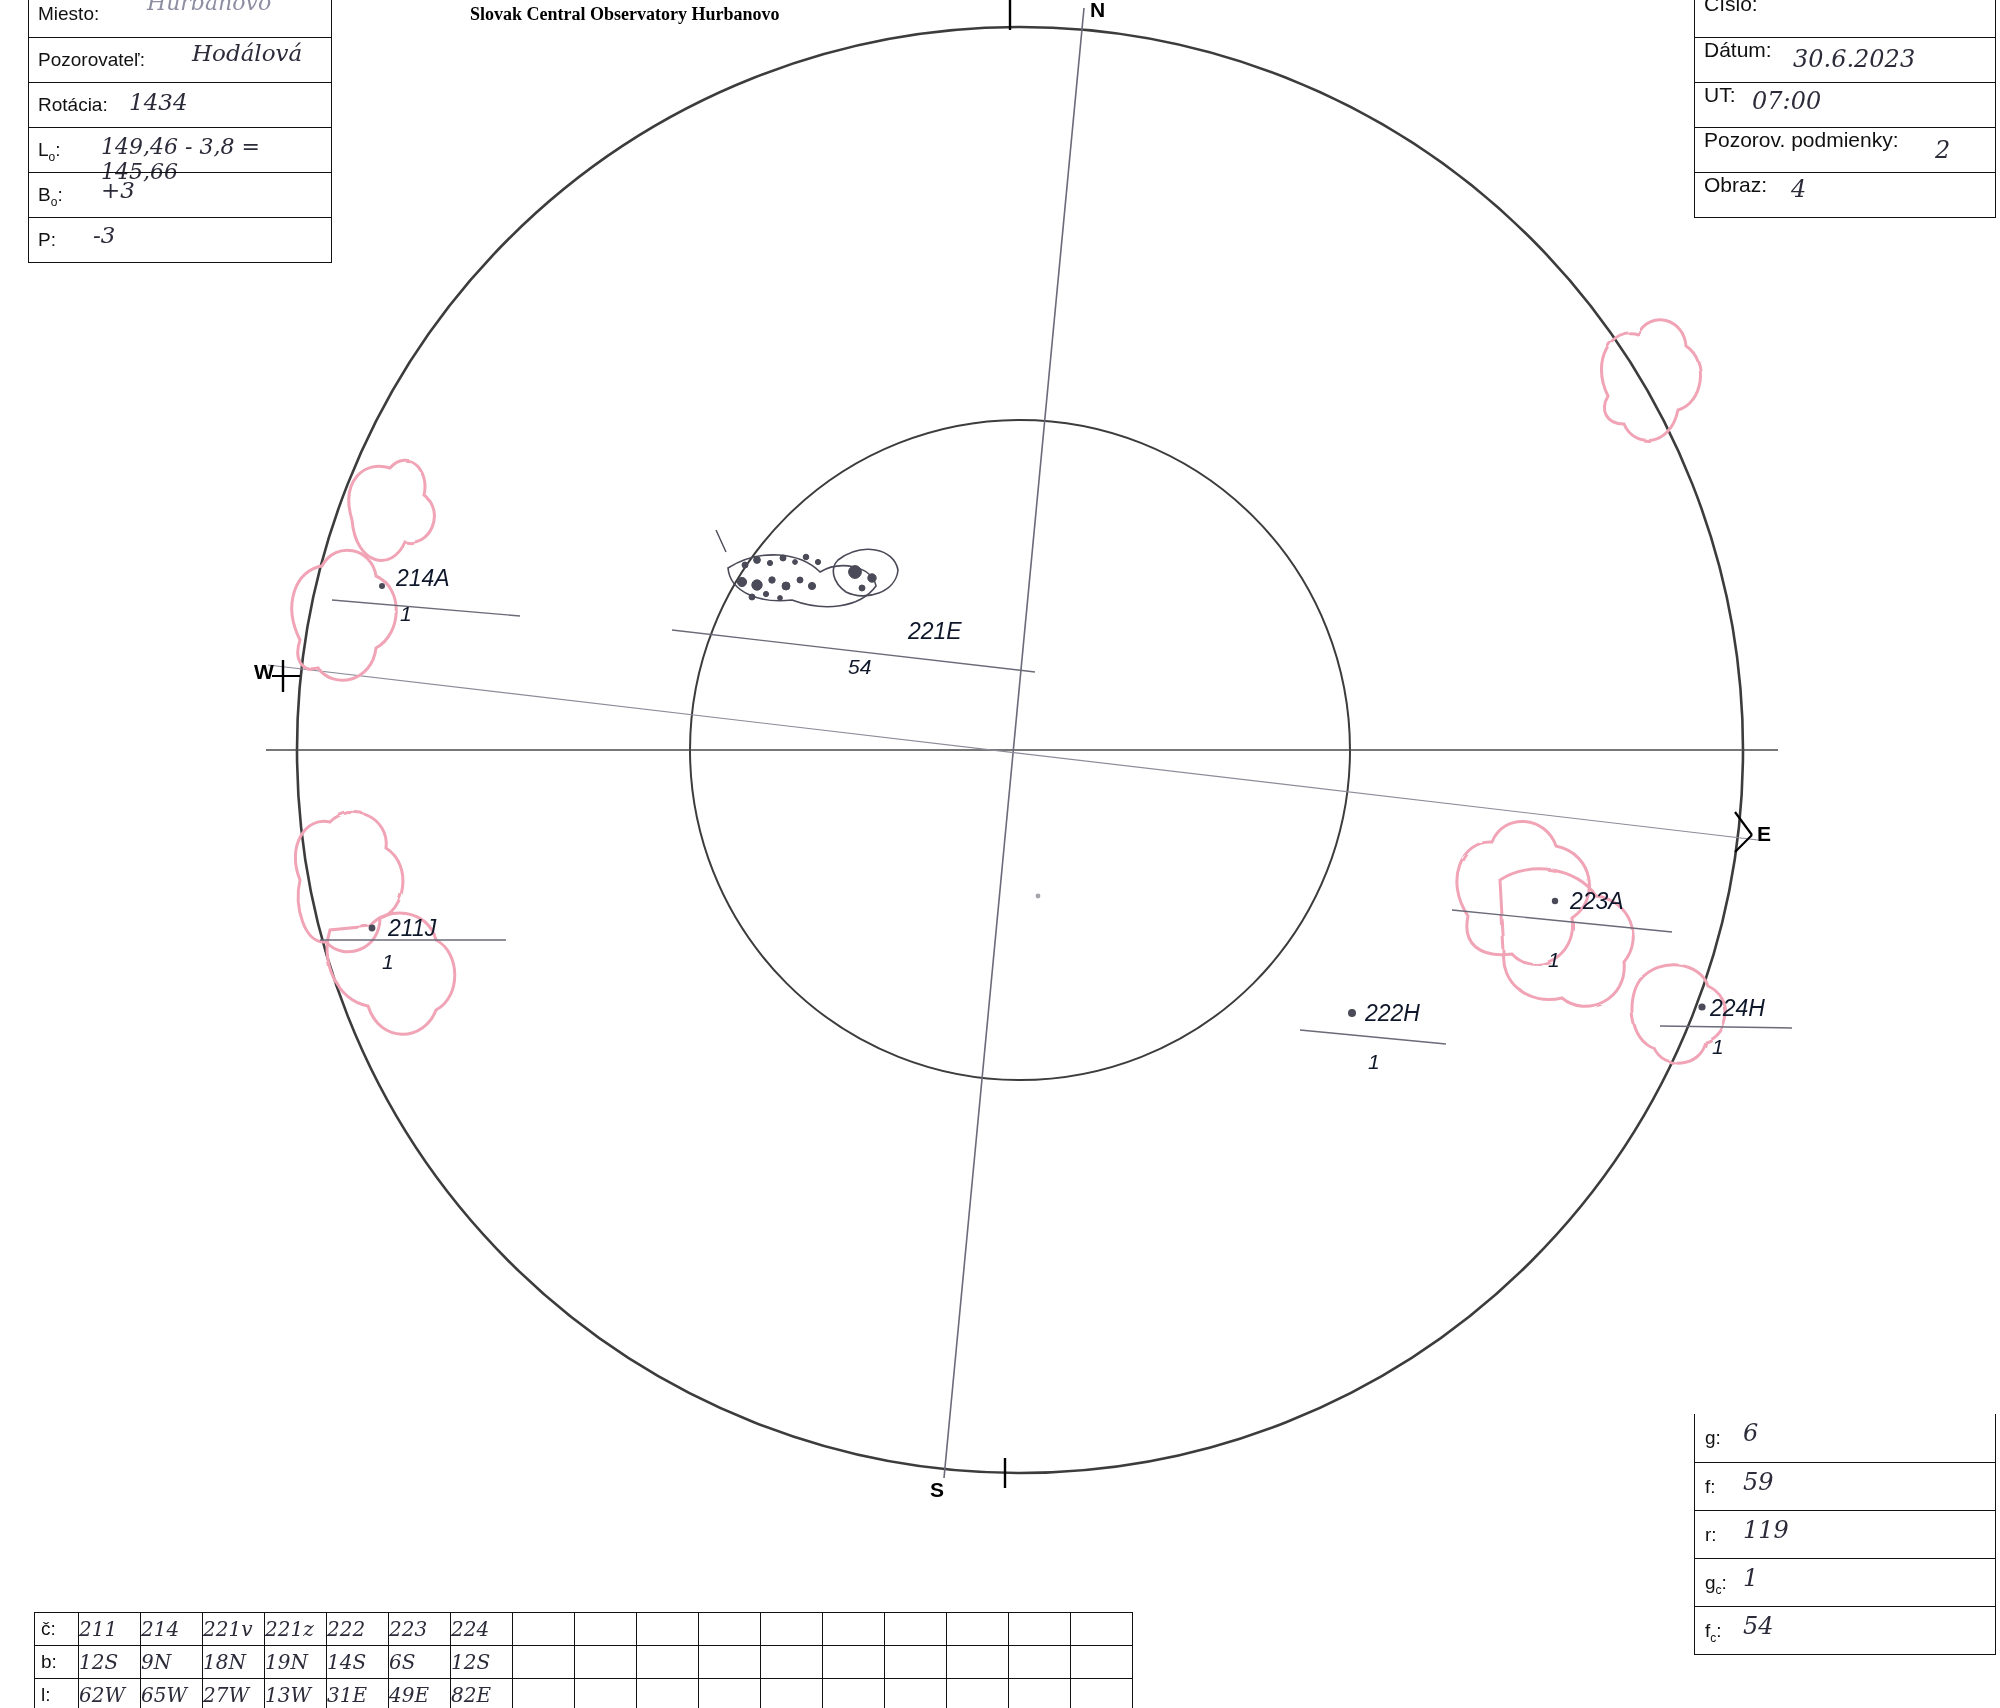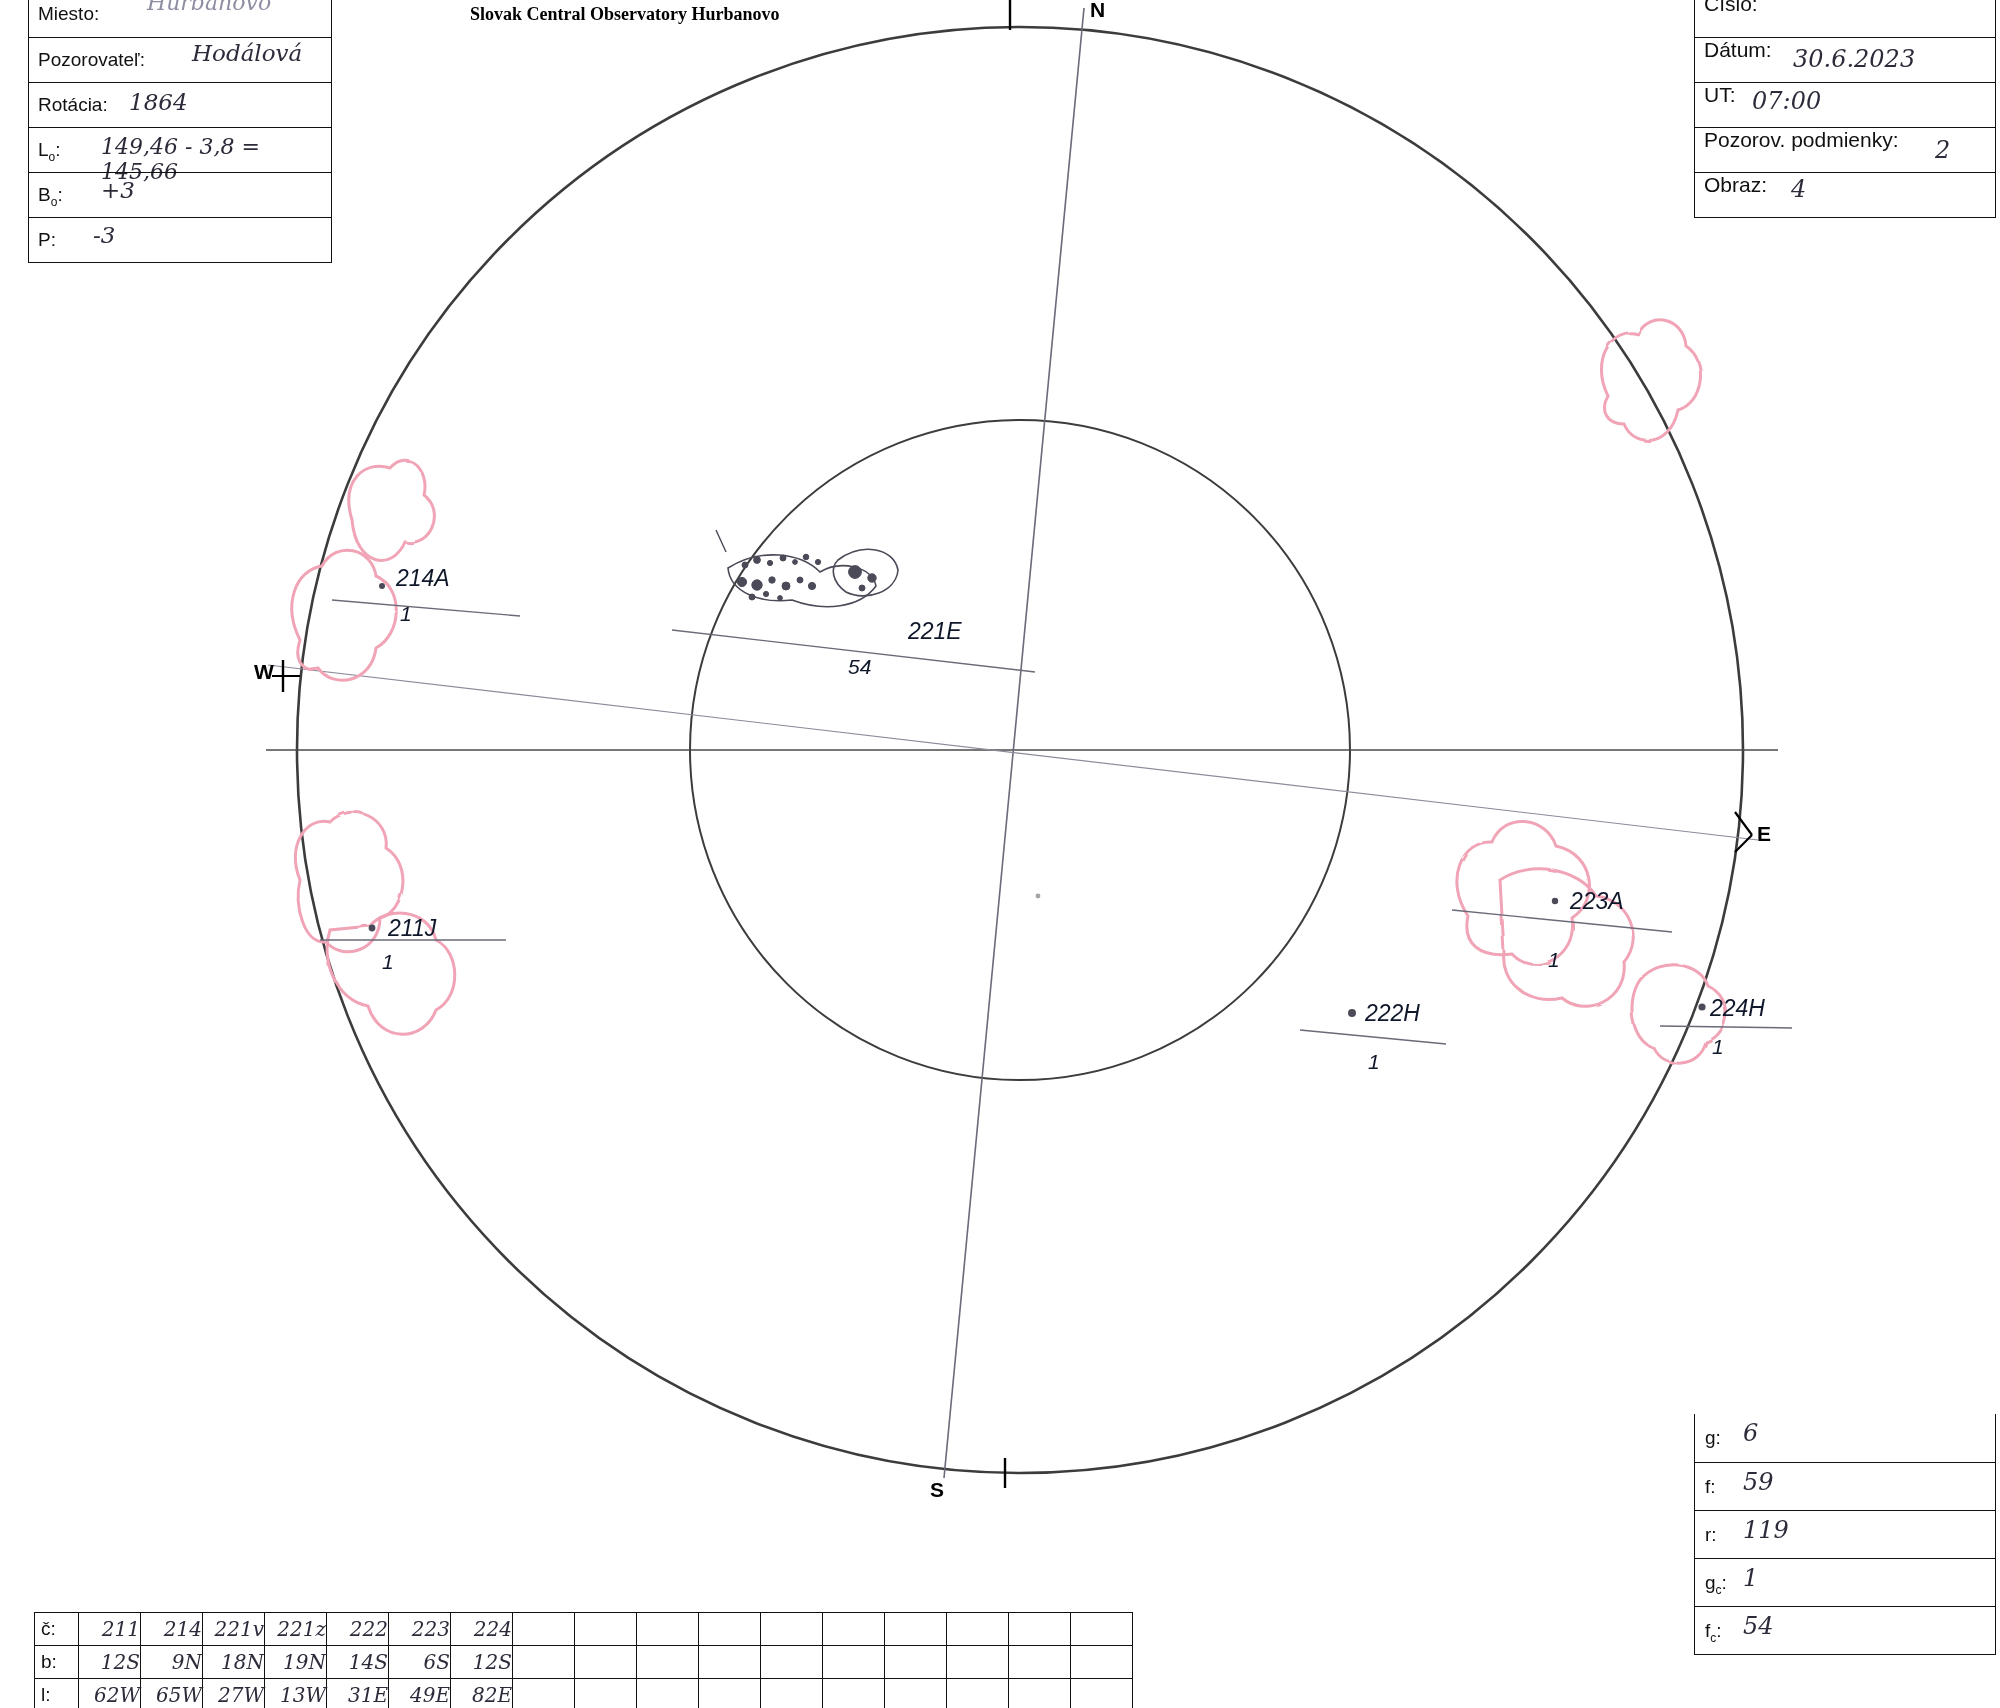--- a/index.html
+++ b/index.html
@@ -27,21 +27,21 @@
   
   #tbl-stats{position:absolute;left:1694px;top:1414px;width:300px;border:1.6px solid #111;border-top:none;}
   #tbl-stats .row{height:48px;border-top:1.6px solid #111;position:relative;box-sizing:border-box;}
   #tbl-stats .row:first-child{border-top:none;}
   #tbl-stats .lbl{position:absolute;left:10px;top:13px;font-size:19px;}
   #tbl-stats .val{position:absolute;left:48px;top:5px;font-size:24px;}
   .sub{font-size:12px;vertical-align:sub;}
 
   
   #tbl-bottom{position:absolute;left:34px;top:1612px;border-collapse:collapse;}
-  #tbl-bottom td{border:1.3px solid #111;height:33px;box-sizing:border-box;padding:0;text-align:right;vertical-align:middle;}
+  #tbl-bottom td{border:1.3px solid #111;height:33px;box-sizing:border-box;padding:0;text-align:left;vertical-align:middle;}
   #tbl-bottom td.lead{width:44px;font-size:19px;font-family:"Liberation Sans",sans-serif;font-style:normal;color:#111;text-align:left;padding-left:6px;}
   #tbl-bottom td.cell{width:62px;font-size:20px;}
   #tbl-bottom td .hw{font-family:"DejaVu Serif",serif;font-style:italic;color:#2b2b3a;font-size:20px;}
 
   
   #obs-title{position:absolute;left:470px;top:4px;font-size:18px;font-weight:bold;
              font-family:"Liberation Serif", serif;color:#000;}
 
   
   #disc{position:absolute;left:0;top:0;width:2000px;height:1708px;}
@@ -61,21 +61,21 @@
   <div class="row">
     <span class="lbl printed">Miesto:</span>
     <span class="val hand" style="left:118px;top:-2px;color:#8e8ea3;font-size:22px;">Hurbanovo</span>
   </div>
   <div class="row">
     <span class="lbl printed">Pozorovateľ:</span>
     <span class="val hand" style="left:163px;top:2px;">Hodálová</span>
   </div>
   <div class="row">
     <span class="lbl printed">Rotácia:</span>
-    <span class="val hand" style="left:100px;top:6px;">1864</span>
+    <span class="val hand" style="left:100px;top:6px;">1434</span>
   </div>
   <div class="row">
     <span class="lbl printed">L<span class="sub">o</span>:</span>
     <span class="val hand" style="left:72px;top:6px;font-size:22px;">149,46 - 3,8 = 145,66</span>
   </div>
   <div class="row">
     <span class="lbl printed">B<span class="sub">o</span>:</span>
     <span class="val hand" style="left:72px;top:4px;">+3</span>
   </div>
   <div class="row">

